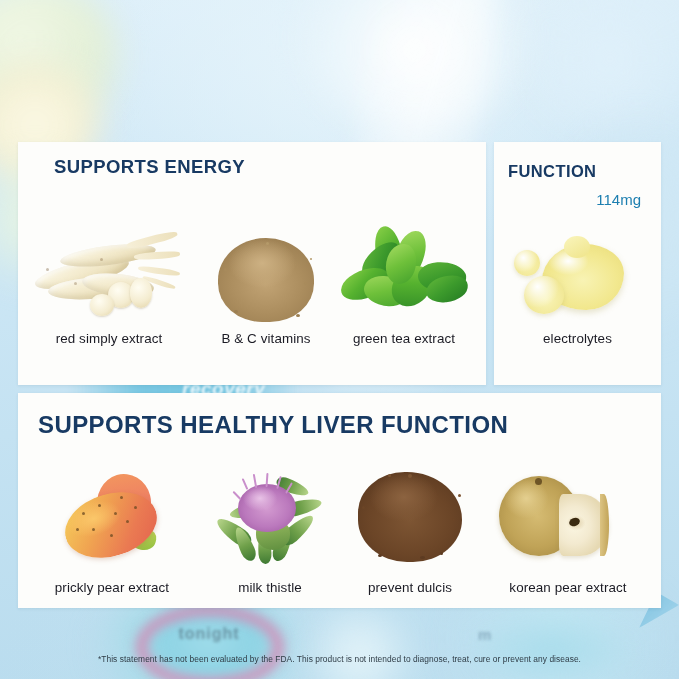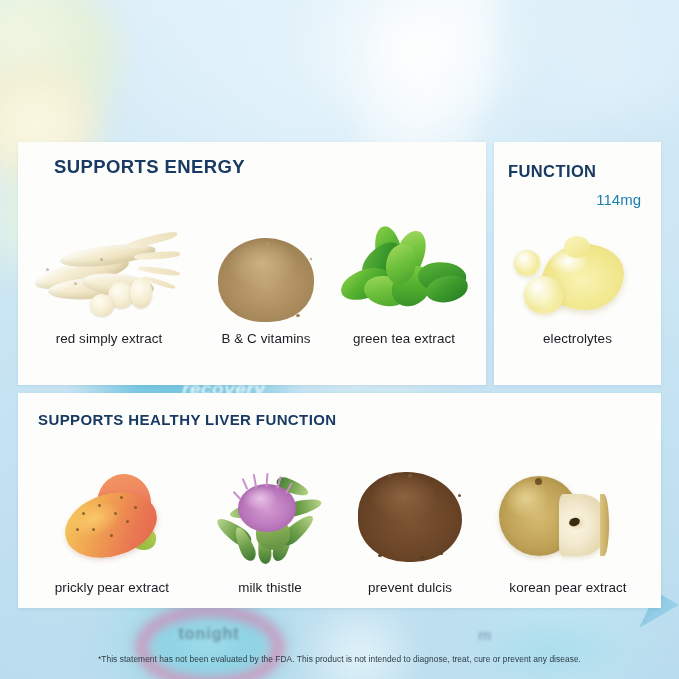--- a/index.html
+++ b/index.html
@@ -107,21 +107,21 @@
   .card-energy    { left:18px;  top:142px; width:468px; height:243px; }
   .card-rehydrate { left:494px; top:142px; width:167px; height:243px; }
   .card-liver     { left:18px;  top:393px; width:643px; height:215px; }
 
   .card-title {
     position:absolute; color:#183a63;
     font-weight:700; letter-spacing:0.4px;
   }
   .t-energy { left:42px; top:156px; font-size:18.5px;margin-left:12px; }
   .t-rehydrate { left:508px; top:162px; font-size:16.5px; }
-  .t-liver { left:38px; top:411px; font-size:15px; }
+  .t-liver { left:38px; top:411px; font-size:24px; }
 
   .mg {
     position:absolute; left:494px; top:191px; width:147px;
     text-align:right; color:#1d7fb0; font-size:15px; font-weight:400;
   }
 
   .label {
     position:absolute; text-align:center; color:#1b1b24;
     font-size:13.4px; letter-spacing:0.1px;
   }

